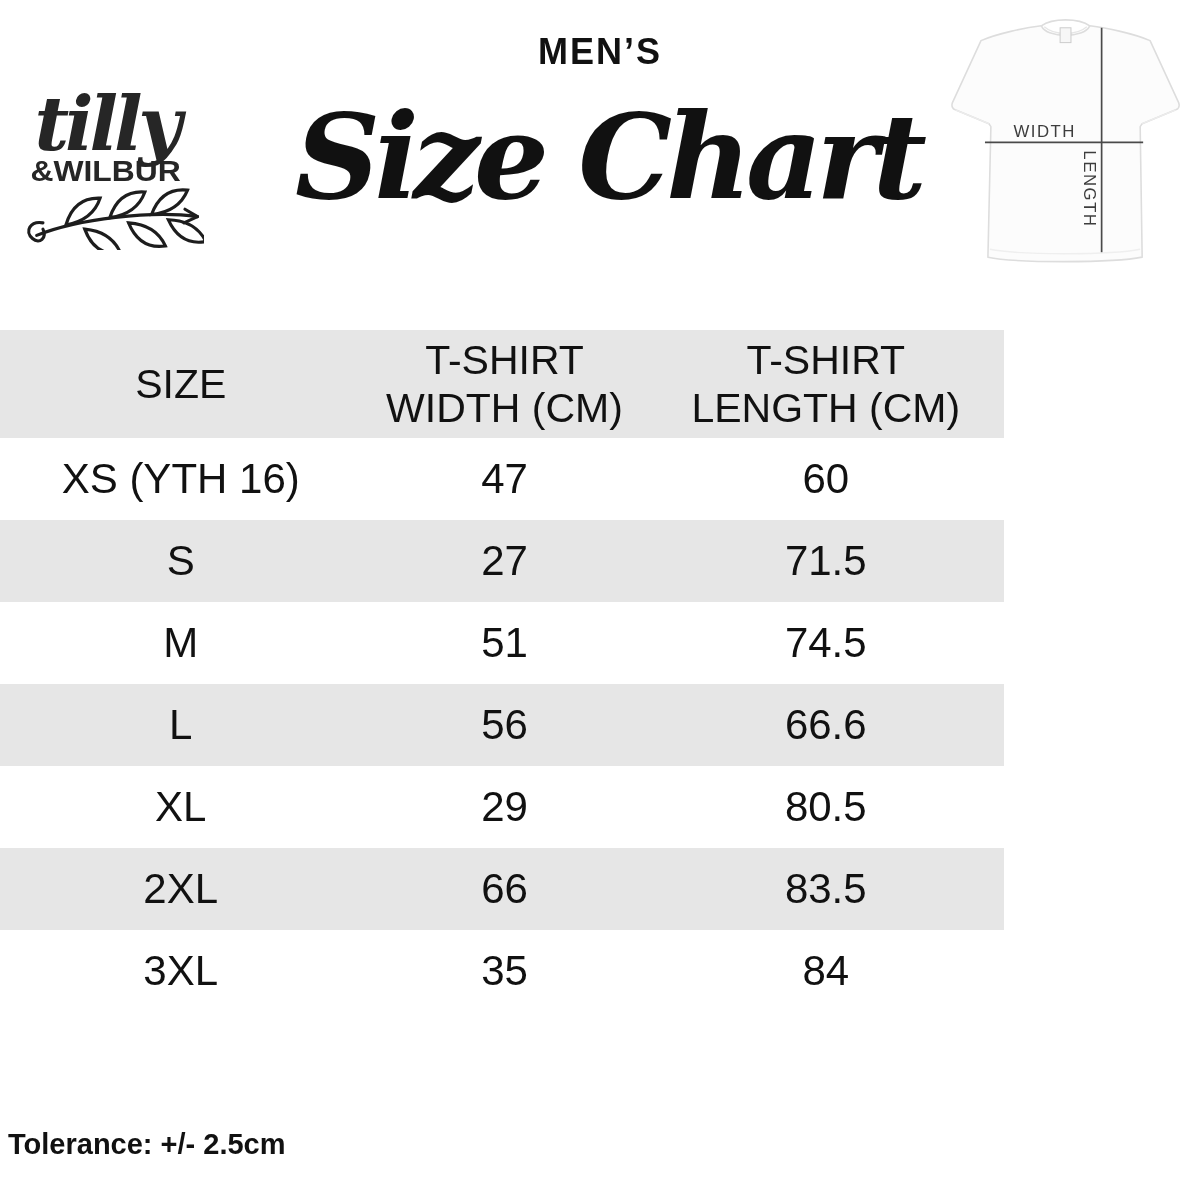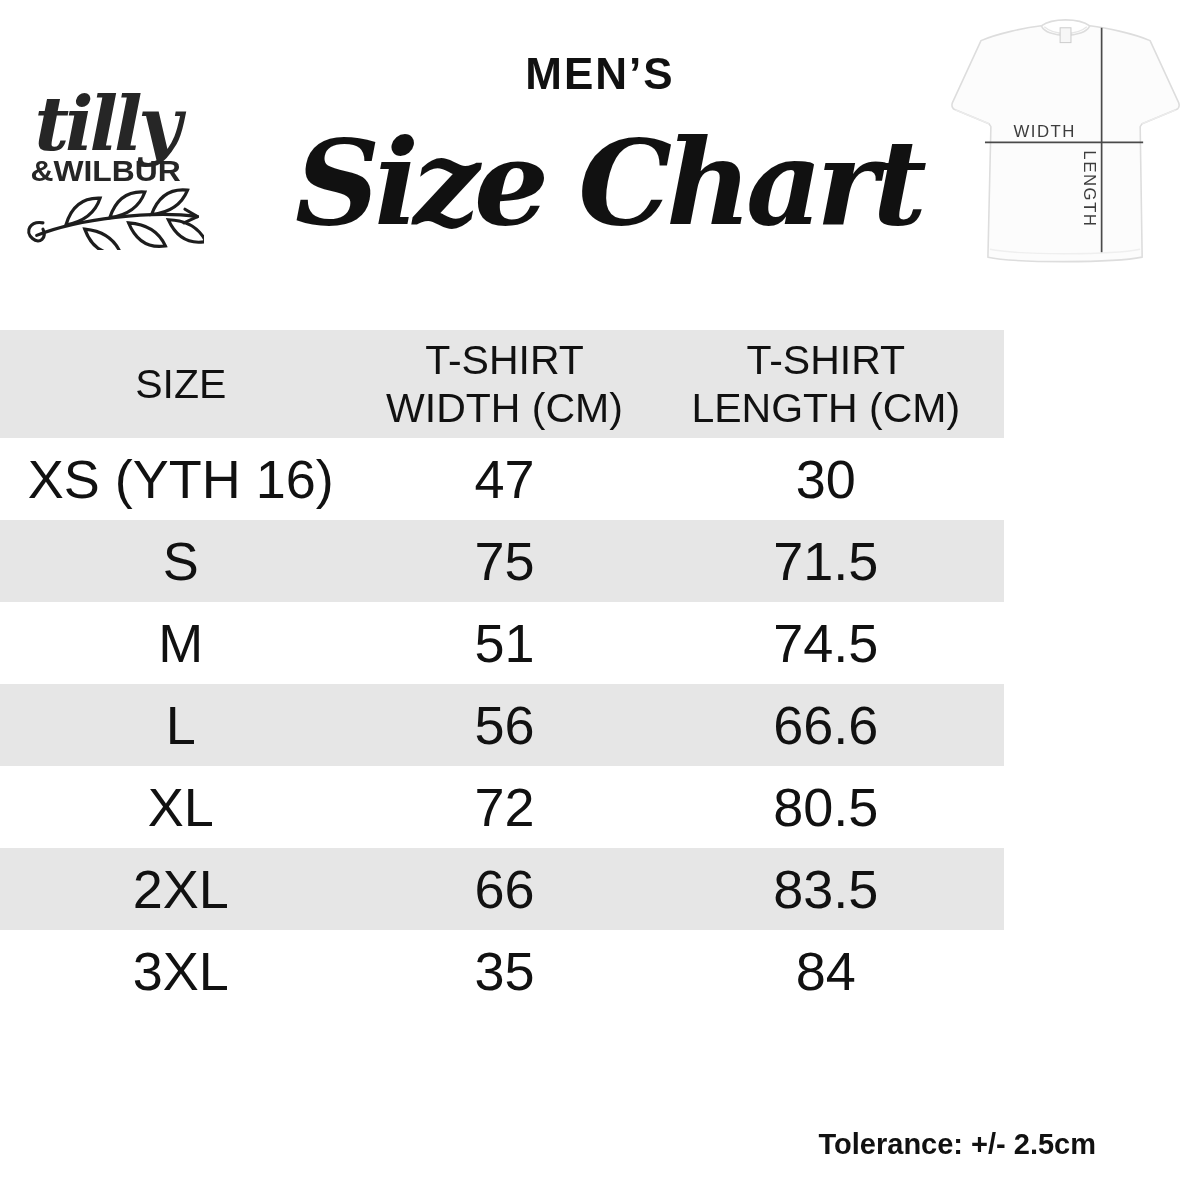--- a/index.html
+++ b/index.html
@@ -13,22 +13,22 @@
     overflow: hidden;
   }
 
   
   .header { position: absolute; top: 0; left: 0; width: 1200px; height: 284px; }
 
   .logo { position: absolute; left: 26px; top: 62px; }
 
   .titles { position: absolute; left: 0; top: 0; width: 1200px; text-align: center; }
   .category {
-    margin-top: 52px;
-    font-size: 44px; font-weight: bold; letter-spacing: 2px; line-height: 1;
+    margin-top: 34px;
+    font-size: 36px; font-weight: bold; letter-spacing: 2px; line-height: 1;
   }
   .big-title {
     margin-top: 28px;
     font-family: "DejaVu Serif", serif;
     font-style: italic; font-weight: bold;
     font-size: 118px; line-height: 1; letter-spacing: -6px; padding-left: 16px;
   }
 
   .tee { position: absolute; left: 945px; top: 8px; }
 
@@ -38,26 +38,26 @@
     width: 1004px; border-collapse: collapse; table-layout: fixed;
     text-align: center;
   }
   .size-chart thead tr { height: 108px; background: #e6e6e6; }
   .size-chart th {
     font-weight: normal; font-size: 41px; line-height: 1.18;
     padding: 0; vertical-align: middle;
   }
   .size-chart tbody tr { height: 82px; background: #ffffff; }
   .size-chart tbody tr:nth-child(even) { background: #e6e6e6; }
-  .size-chart td { font-size: 54px; padding: 0; vertical-align: middle; }
+  .size-chart td { font-size: 42px; padding: 0; vertical-align: middle; }
 
   
   .footer {
-    position: absolute; top: 1128px; left: 0; width: 1096px;
-    text-align: right; font-size: 29px; font-weight: bold;
+    position: absolute; top: 1128px; left: 8px; width: 1096px;
+    text-align: left; font-size: 29px; font-weight: bold;
   }
 </style>
 </head>
 <body>
 
 <div class="header">
 
   <svg class="logo" width="178" height="188" viewBox="0 0 170 180" aria-hidden="true">
     <defs>
       <path id="leafU" d="M0 0 Q 14 -24 38 -17 Q 26 2 0 0 Z"></path>
@@ -125,40 +125,40 @@
       <th>
         <span>T-SHIRT</span><br>
         <span>LENGTH (CM)</span>
       </th>
     </tr>
   </thead>
   <tbody>
     <tr>
       <td>XS (YTH 16)</td>
       <td>47</td>
-      <td>30</td>
+      <td>60</td>
     </tr>
     <tr>
       <td>S</td>
-      <td>75</td>
+      <td>27</td>
       <td>71.5</td>
     </tr>
     <tr>
       <td>M</td>
       <td>51</td>
       <td>74.5</td>
     </tr>
     <tr>
       <td>L</td>
       <td>56</td>
       <td>66.6</td>
     </tr>
     <tr>
       <td>XL</td>
-      <td>72</td>
+      <td>29</td>
       <td>80.5</td>
     </tr>
     <tr>
       <td>2XL</td>
       <td>66</td>
       <td>83.5</td>
     </tr>
     <tr>
       <td>3XL</td>
       <td>35</td>

